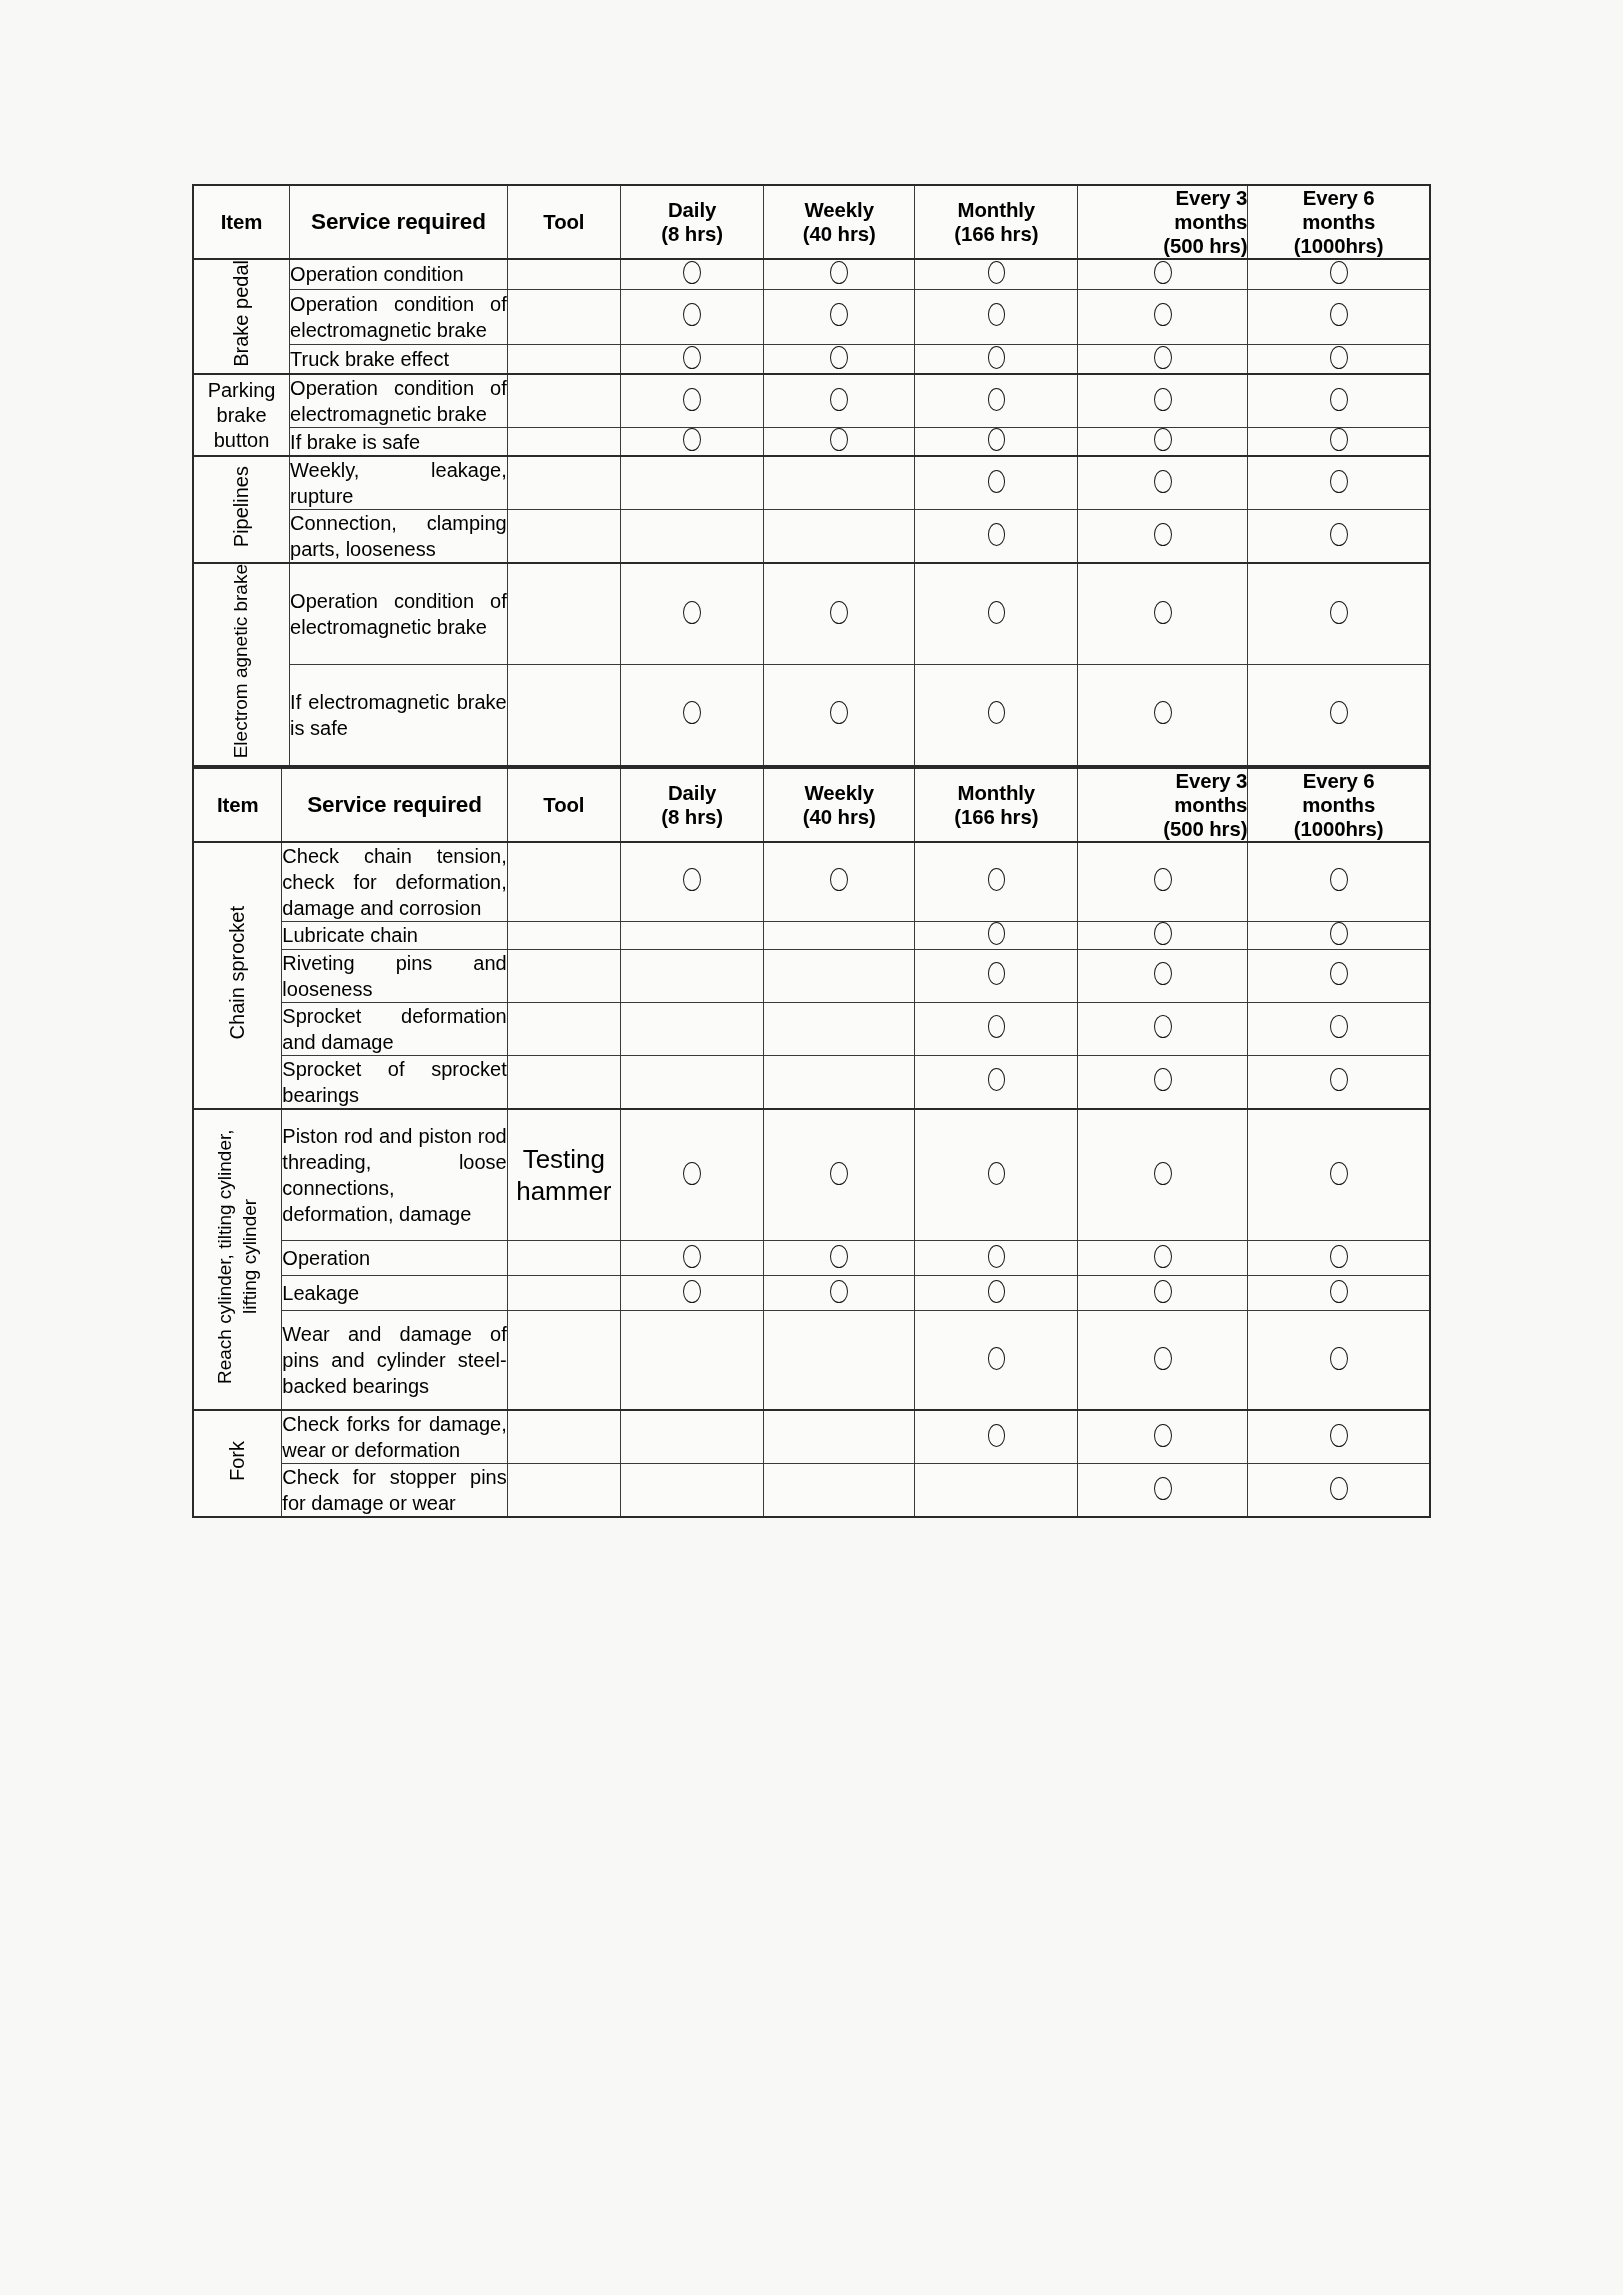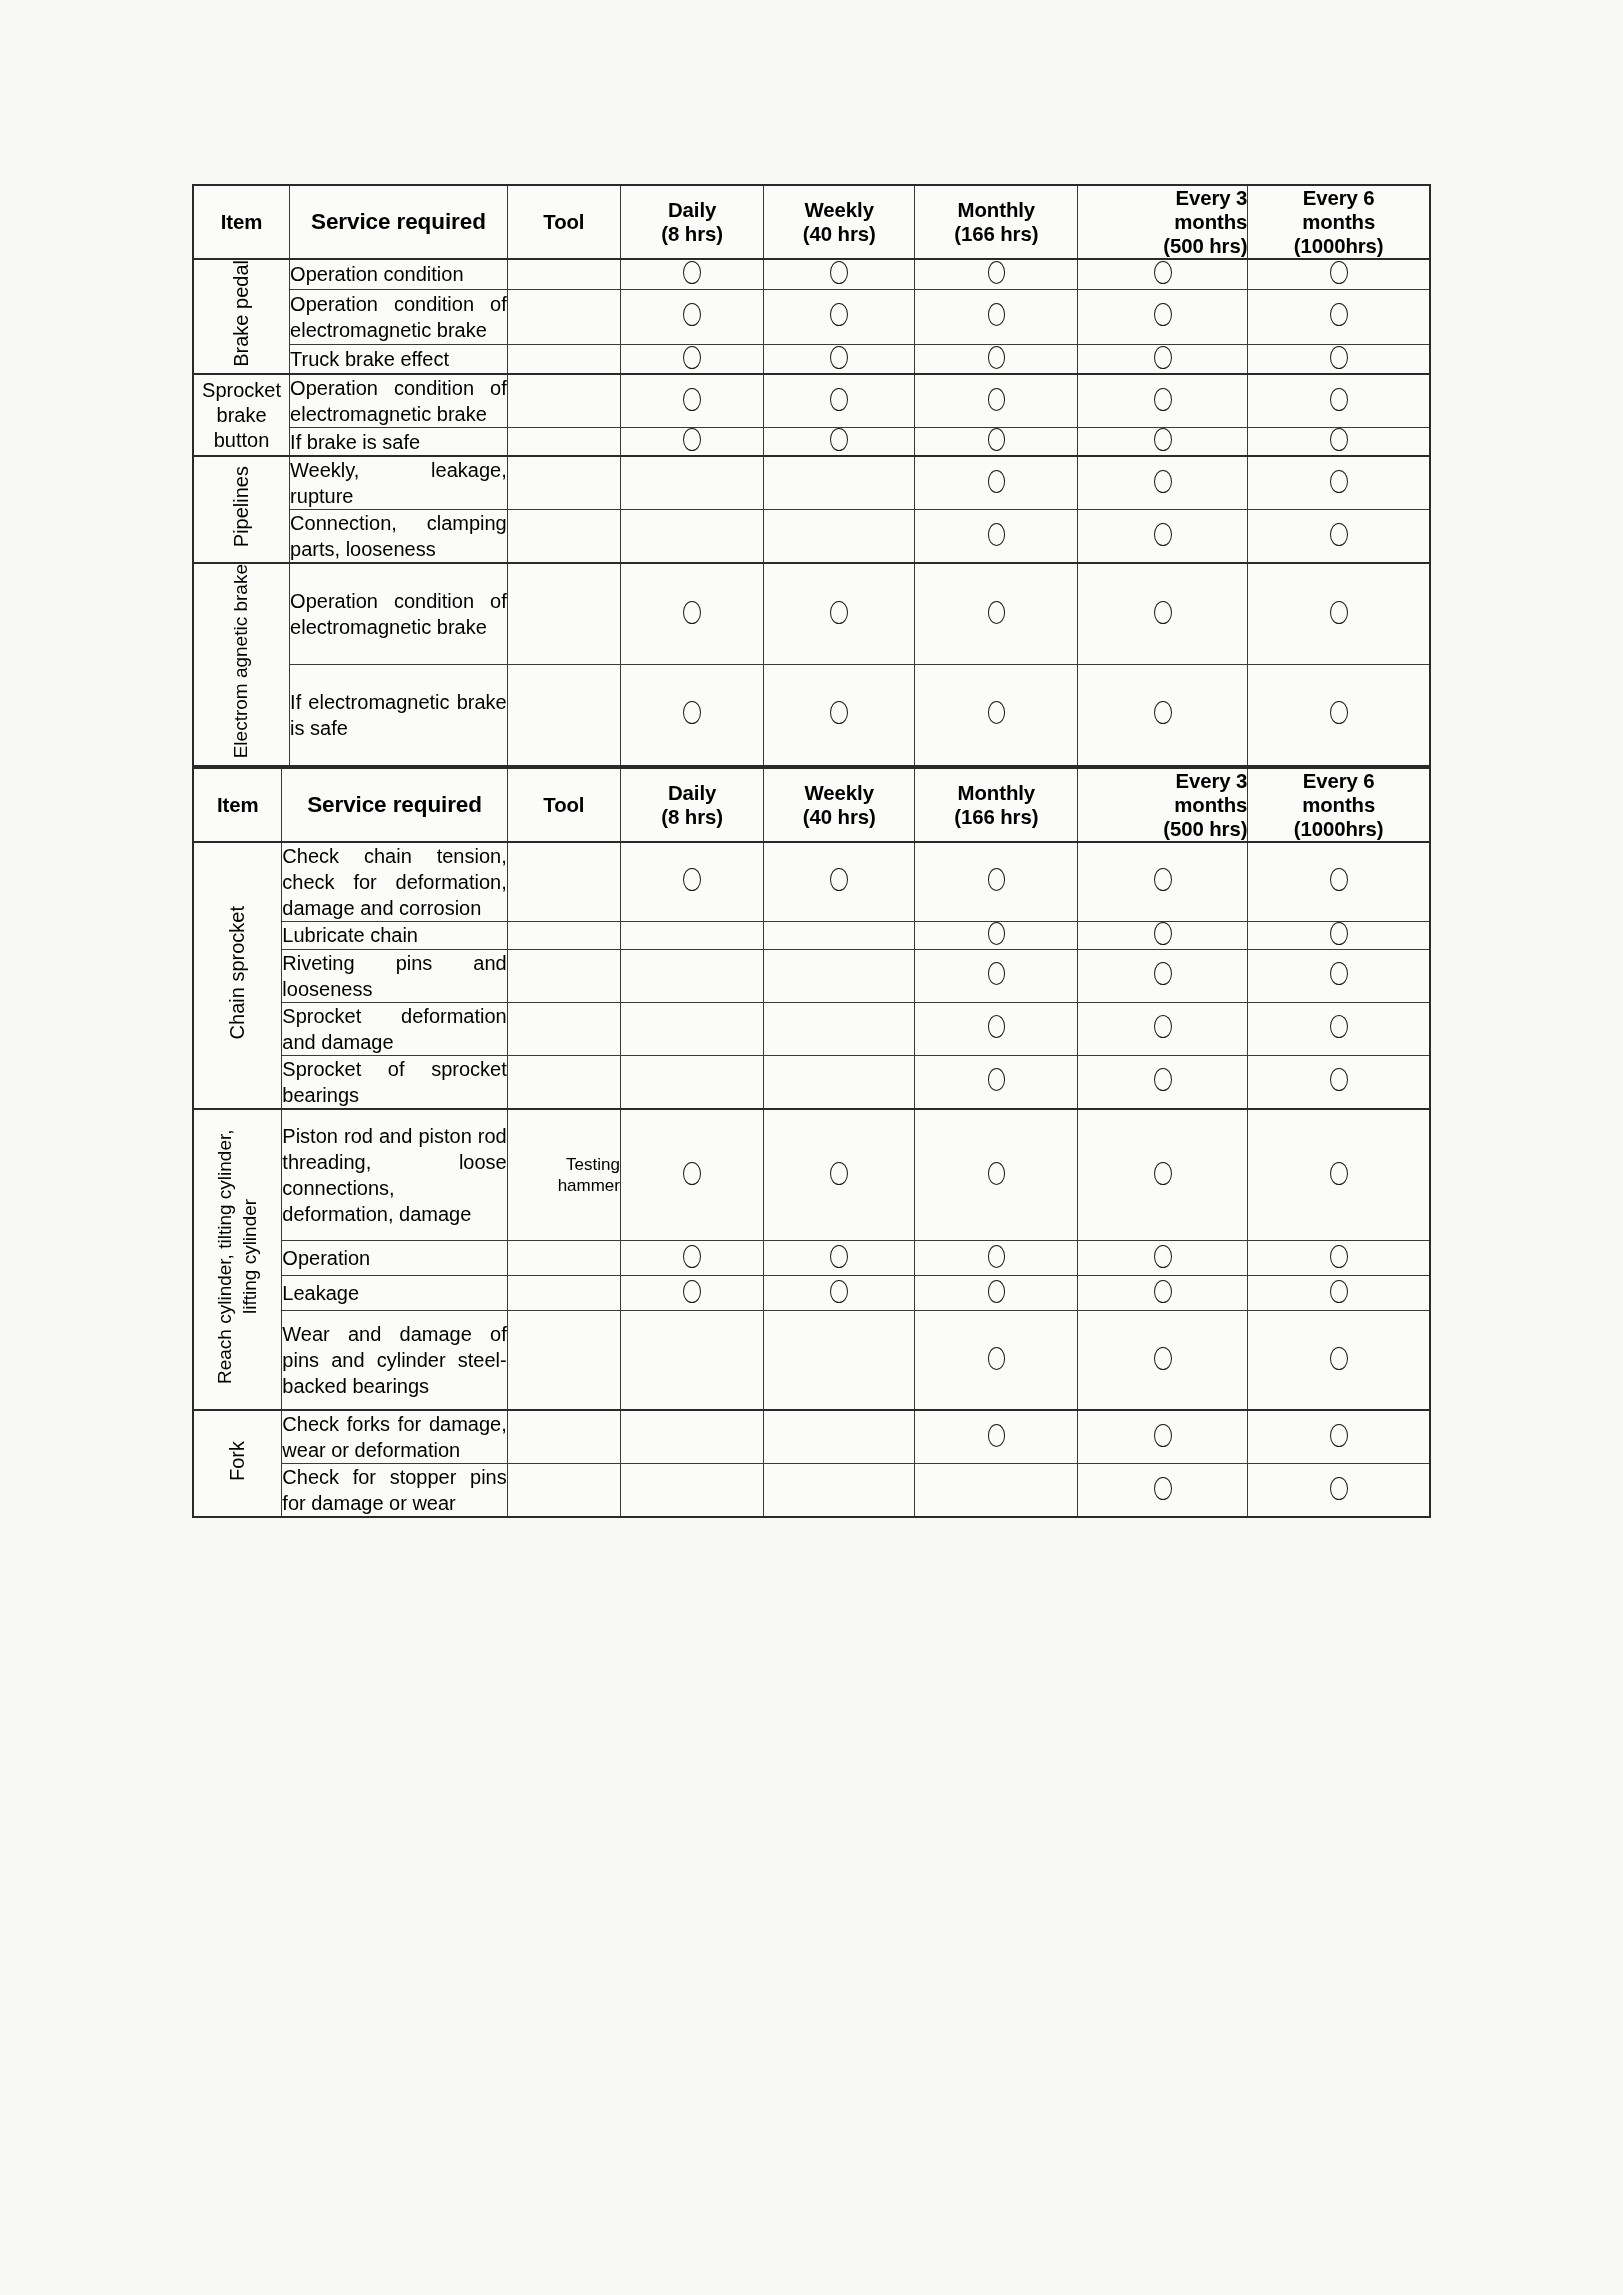--- a/index.html
+++ b/index.html
@@ -82,23 +82,23 @@
 
   td.svc {
     font-size: 20px;
     line-height: 1.30;
     text-align: justify;
     text-align-last: left;
     padding: 4.8px 6.8px 4.8px 6.8px;
     hyphens: none;
   }
   td.tool {
-    font-size: 17px;
+    font-size: 26px;
     line-height: 1.25;
-    text-align: right;
+    text-align: center;
     padding: 4.1px 2.7px;
   }
   td.mark {
     text-align: center;
     font-size: 23px;
     line-height: 1;
     padding: 4.1px 0;
   }
   td.mark .circ {
     display: inline-block;
@@ -226,21 +226,21 @@
             <td class="svc">Truck brake effect</td>
             <td class="tool"></td>
             <td class="mark"><span class="circ"></span></td>
             <td class="mark"><span class="circ"></span></td>
             <td class="mark"><span class="circ"></span></td>
             <td class="mark"><span class="circ"></span></td>
             <td class="mark"><span class="circ"></span></td>
           </tr>
           <tr class="group-top">
             <td class="item" rowspan="2">
-              <span class="flat">Sprocket</span>
+              <span class="flat">Parking</span>
               <span class="flat">brake</span>
               <span class="flat">button</span>
             </td>
             <td class="svc">Operation condition of electromagnetic brake</td>
             <td class="tool"></td>
             <td class="mark"><span class="circ"></span></td>
             <td class="mark"><span class="circ"></span></td>
             <td class="mark"><span class="circ"></span></td>
             <td class="mark"><span class="circ"></span></td>
             <td class="mark"><span class="circ"></span></td>

